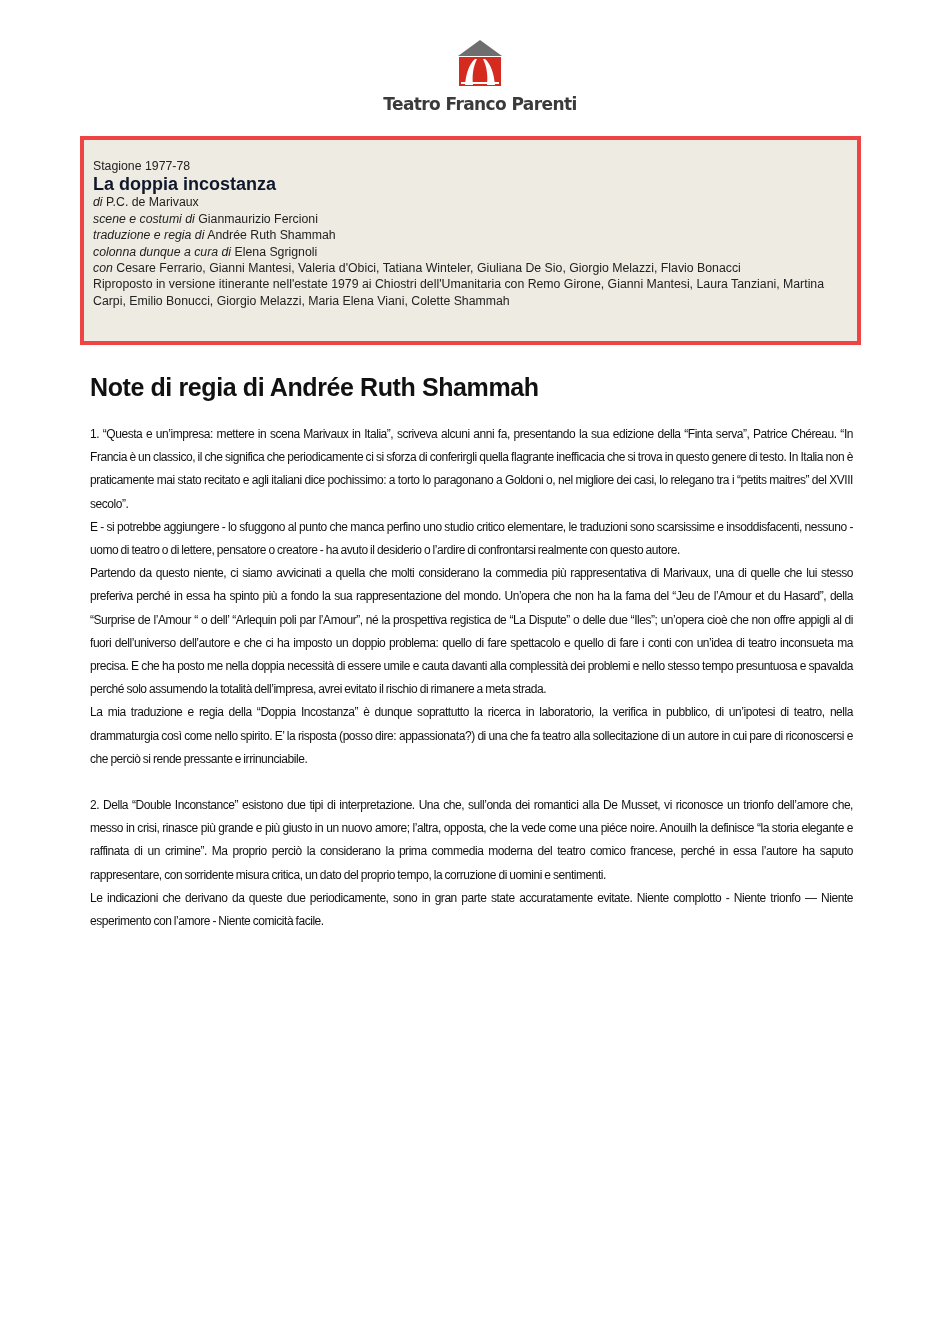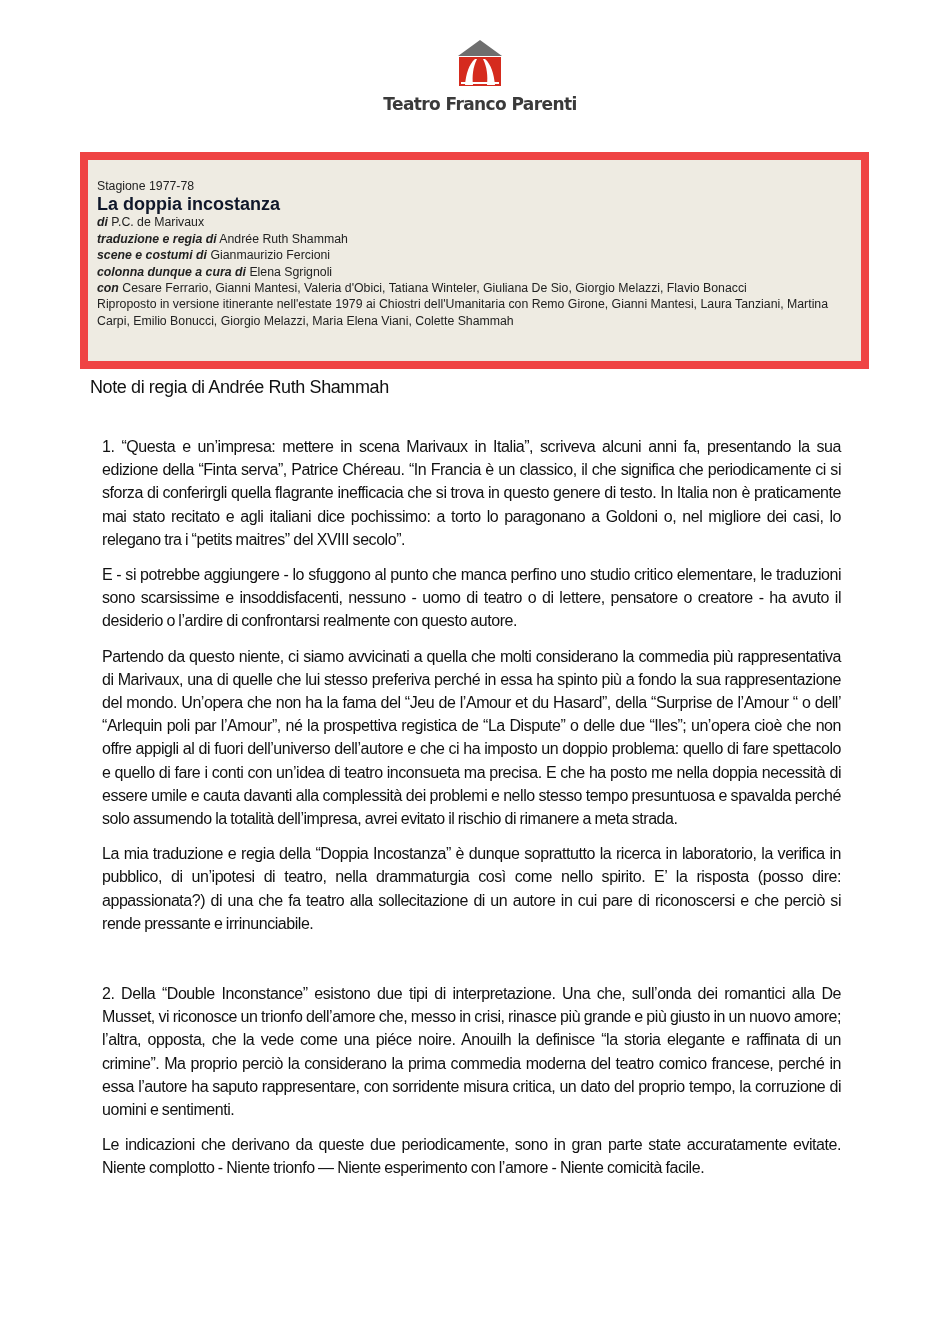--- a/index.html
+++ b/index.html
@@ -1,28 +1,28 @@
 <!DOCTYPE html>
 <html><head>
 <meta charset="utf-8">
 <style>
   html, body { margin: 0; padding: 0; background: #ffffff; }
   body { width: 943px; height: 1334px; position: relative; overflow: hidden; }
   .logo { position: absolute; left: 380px; top: 38px; width: 200px; text-align: center; }
   .logo svg { display: block; margin: 0 auto; }
   .logo-name { font-family: "DejaVu Sans", sans-serif; font-weight: bold; font-size: 17px; color: #3a3a3a; letter-spacing: -0.6px; margin-top: 6px; }
-  .infobox { position: absolute; left: 80px; top: 152px; width: 773px; height: 201px; border: 8px solid #ef4444; background: #eeebe2; box-sizing: content-box; }
+  .infobox { position: absolute; left: 80px; top: 136px; width: 773px; height: 201px; border: 4px solid #ef4444; background: #eeebe2; box-sizing: content-box; }
   .infobox-inner { padding: 18px 0 0 9px; font-family: "Liberation Sans", sans-serif; font-size: 12.3px; line-height: 16.4px; color: #222; }
   .season { font-size: 12.3px; }
   .play-title { font-weight: bold; font-size: 18px; line-height: 20px; color: #0f172a; }
-  .credit em { font-style: italic; font-weight: bold; }
+  .credit em { font-style: italic; }
   .article { position: absolute; left: 90px; top: 374px; width: 763px; font-family: "Liberation Sans", sans-serif; color: #111; }
-  .article h1 { font-size: 18px; font-weight: normal; margin: 0; line-height: 26px; letter-spacing: -0.4px; }
+  .article h1 { font-size: 25px; font-weight: bold; margin: 0; line-height: 26px; letter-spacing: -0.4px; }
   .subtitle { font-size: 16px; line-height: 23px; margin: 0; letter-spacing: -0.3px; }
-  .body-text { font-size: 16px; line-height: 23.2px; text-align: justify; letter-spacing: -0.45px; word-spacing: -0.5px; margin: 12px; }
+  .body-text { font-size: 12px; line-height: 23.2px; text-align: justify; letter-spacing: -0.45px; word-spacing: -0.5px; margin: 0; }
   .spacer { height: 23px; }
 </style>
 </head>
 <body>
 
 <div class="logo">
   <svg width="50" height="50" viewBox="0 0 50 50">
     <polygon points="25,2 3,18 47,18" fill="#6e6e6e"></polygon>
     <rect x="4" y="19" width="42" height="29" fill="#d52b1e"></rect>
     <path d="M10,47 C11,36 14,26 20,21 L22,21 C18,29 17,38 18,47 Z" fill="#ffffff"></path>
@@ -30,22 +30,22 @@
     <rect x="6" y="44" width="38" height="2" fill="#ffffff"></rect>
   </svg>
   <div class="logo-name">Teatro Franco Parenti</div>
 </div>
 
 <div class="infobox">
   <div class="infobox-inner">
     <div class="season">Stagione 1977-78</div>
     <div class="play-title">La doppia incostanza</div>
     <div class="credit"><em>di</em> <span>P.C. de Marivaux</span></div>
+    <div class="credit"><em>scene e costumi di</em> <span>Gianmaurizio Fercioni</span></div>
     <div class="credit"><em>traduzione e regia di</em> <span>Andrée Ruth Shammah</span></div>
-    <div class="credit"><em>scene e costumi di</em> <span>Gianmaurizio Fercioni</span></div>
     <div class="credit"><em>colonna dunque a cura di</em> <span>Elena Sgrignoli</span></div>
     <div class="credit"><em>con</em> <span>Cesare Ferrario, Gianni Mantesi, Valeria d'Obici, Tatiana Winteler, Giuliana De Sio, Giorgio Melazzi, Flavio Bonacci</span></div>
     <div class="credit">Riproposto in versione itinerante nell'estate 1979 ai Chiostri dell'Umanitaria con Remo Girone, Gianni Mantesi, Laura Tanziani, Martina Carpi, Emilio Bonucci, Giorgio Melazzi, Maria Elena Viani, Colette Shammah</div>
   </div>
 </div>
 
 <div class="article">
   <h1>Note di regia di Andrée Ruth Shammah</h1>
   <div class="spacer"></div>
   <p class="body-text">1. “Questa e un’impresa: mettere in scena Marivaux in Italia”, scriveva alcuni anni fa, presentando la sua edizione della “Finta serva”, Patrice Chéreau. “In Francia è un classico, il che significa che periodicamente ci si sforza di conferirgli quella flagrante inefficacia che si trova in questo genere di testo. In Italia non è praticamente mai stato recitato e agli italiani dice pochissimo: a torto lo paragonano a Goldoni  o, nel migliore dei casi, lo relegano tra i “petits maitres” del XVIII secolo”.</p>

